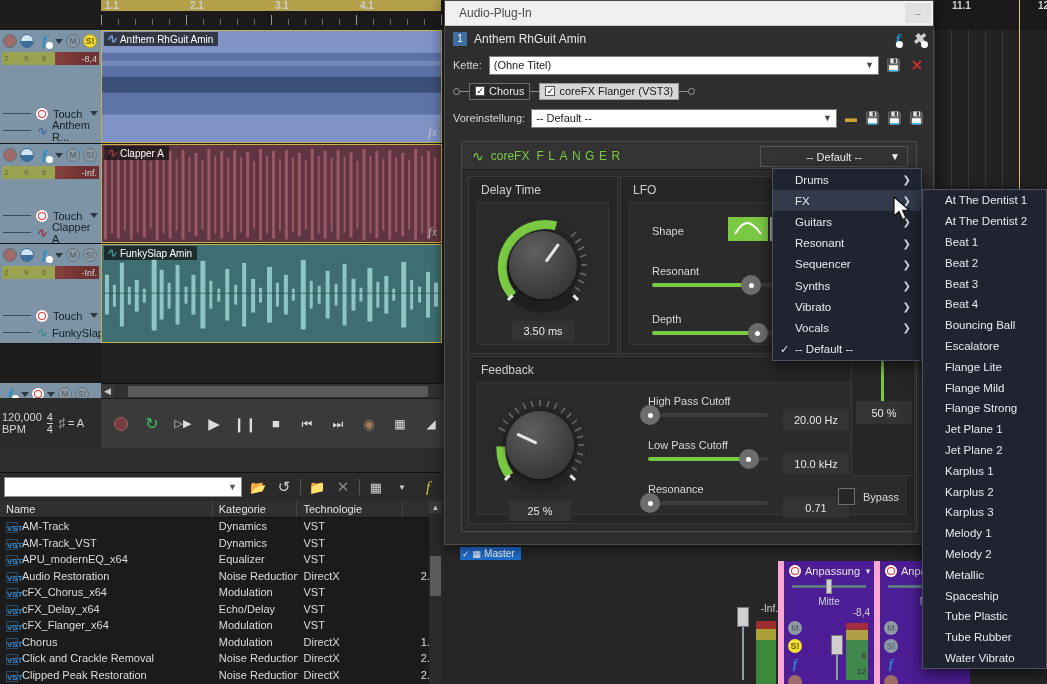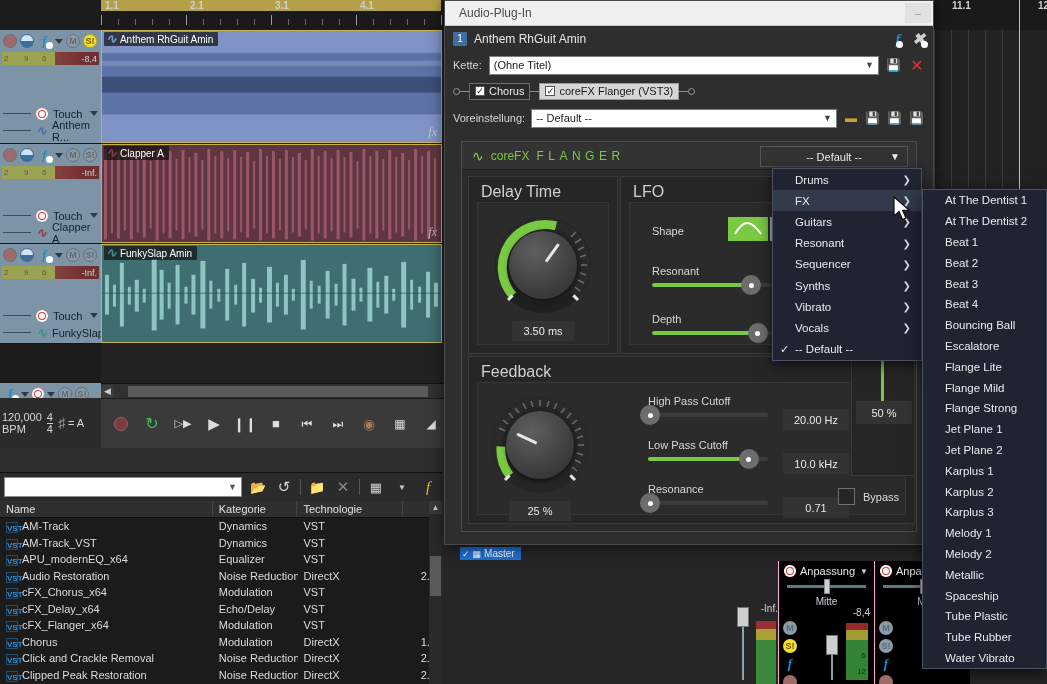--- a/index.html
+++ b/index.html
@@ -119,21 +119,21 @@
           background:#1e1e1e; color:#2d8fd8; font-size:8px; font-weight:bold; text-align:center;
           line-height:11px; border:1px solid #2a4a63; }
   .vscroll { position:absolute; right:0; top:0; bottom:0; width:13px; background:#2a2a2a; }
   .vscroll .up { height:13px; background:#3a3a3a; color:#ccc; font-size:8px; text-align:center; line-height:13px; }
   .vscroll .vthumb { position:absolute; left:1px; right:1px; top:55px; height:40px; background:#5a5a5a; }
 
   
   .mixer { position:absolute; left:442px; top:545px; right:0; bottom:0; background:#262626; }
   .mixer-tab { position:absolute; left:18px; top:2px; height:13px; background:#1f6fd0; color:#fff;
                font-size:10px; padding:0 6px 0 2px; display:flex; align-items:center; gap:3px; }
-  .mstrip { position:absolute; top:16px; bottom:0; width:96px; background:#000000; border-left:1px solid #f9a8d4; }
+  .mstrip { position:absolute; top:16px; bottom:0; width:96px; background:#4c1d95; border-left:6px solid #f9a8d4; }
   .mstrip .mhdr { height:20px; display:flex; align-items:center; gap:4px; padding-left:5px; font-size:11px; color:#e6e6e6; }
   .mpan { margin:4px 8px 0 8px; height:3px; background:#5c7a85; position:relative; }
   .mpan .handle { position:absolute; left:50%; top:-6px; margin-left:-3px; width:6px; height:15px;
                   background:#cfcfcf; border:1px solid #888; }
   .mpan-lab { text-align:center; font-size:10px; color:#c7d4d9; margin-top:8px; }
   .mfader { position:absolute; left:10px; top:74px; bottom:4px; width:2px; background:#8aa0a9; }
   .mfader .cap { position:absolute; left:-5px; top:80px; width:12px; height:20px; background:#cfcfcf; border:1px solid #777; }
   .mled { position:absolute; right:6px; top:62px; width:22px; bottom:4px;
           background:linear-gradient(#b03030 0 12%, #c2b63a 12% 30%, #3f9a3f 30% 100%);
           opacity:.85; }
@@ -188,21 +188,21 @@
   .core-logo { color:#7ac943; font-size:14px; font-family:"Liberation Sans", sans-serif; }
   .core-brand { color:#7ac943; font-size:12px; }
   .core-word { color:#7ac943; font-size:12px; letter-spacing:4.5px; }
   .core-arrows { margin-left:auto; display:flex; gap:12px; color:#e4e4e4; font-size:12px; }
   .preset-combo { position:absolute; right:8px; top:4px; width:148px; height:21px; background:#333;
                   border:1px solid #555; display:flex; align-items:center; justify-content:center;
                   color:#ededed; font-size:11px; }
   .preset-combo .cv { position:absolute; right:7px; font-size:10px; }
 
   .panel { position:absolute; background:#262626; border:1px solid #3a3a3a; }
-  .panel-title { font-size:16px; color:#cfcfcf; padding:6px 0 0 12px; }
+  .panel-title { font-size:12px; color:#cfcfcf; padding:6px 0 0 12px; }
   .panel-inner { position:absolute; left:8px; right:8px; top:25px; bottom:8px; background:#2b2b2b; border:1px solid #363636; }
   .knob { position:relative; width:96px; height:96px; border-radius:50%; background:#252525; }
   .knob .cap { position:absolute; left:14px; top:14px; width:68px; height:68px; border-radius:50%;
                background:radial-gradient(circle at 38% 30%, #5f5f5f, #3a3a3a 70%, #2f2f2f 100%);
                box-shadow:0 2px 5px rgba(0,0,0,.6); }
   .knob .ptr { position:absolute; width:3px; height:22px; background:#e6e6e6; border-radius:2px;
                left:50%; top:22px; margin-left:-1.5px; transform-origin:50% 26px; }
   .valbox { margin-top:8px; width:62px; height:20px; background:#333; color:#e8e8e8; font-size:11px;
             display:flex; align-items:center; justify-content:center; }
 

